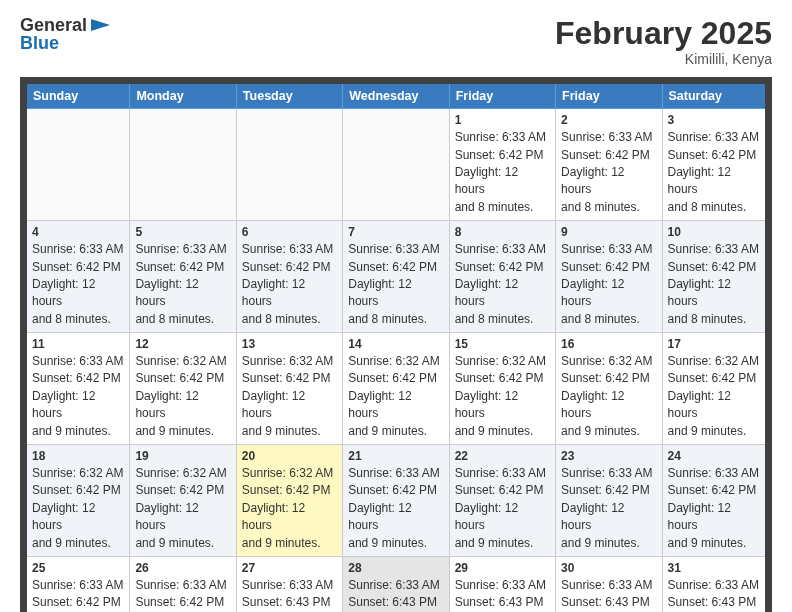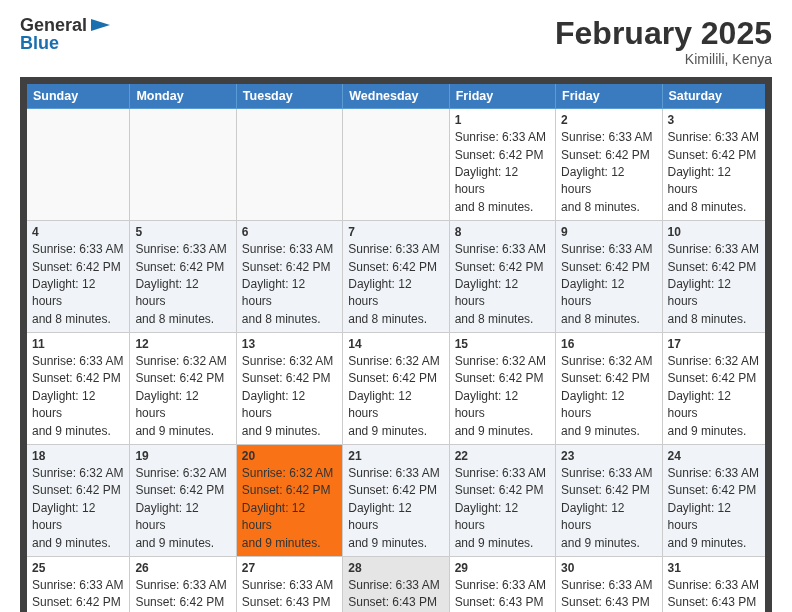--- a/index.html
+++ b/index.html
@@ -259,21 +259,21 @@
 Daylight: 12 hours
 and 9 minutes.</div>
           </td>
           <td style="background: rgb(240, 244, 248);">
             <span class="day-number">19</span>
             <div class="day-info" style="white-space: pre-line;">Sunrise: 6:32 AM
 Sunset: 6:42 PM
 Daylight: 12 hours
 and 9 minutes.</div>
           </td>
-          <td style="background: #f97316;">
+          <td style="background: #fef9c3;">
             <span class="day-number">20</span>
             <div class="day-info" style="white-space: pre-line;">Sunrise: 6:32 AM
 Sunset: 6:42 PM
 Daylight: 12 hours
 and 9 minutes.</div>
           </td>
           <td style="background: rgb(240, 244, 248);">
             <span class="day-number">21</span>
             <div class="day-info" style="white-space: pre-line;">Sunrise: 6:33 AM
 Sunset: 6:42 PM

